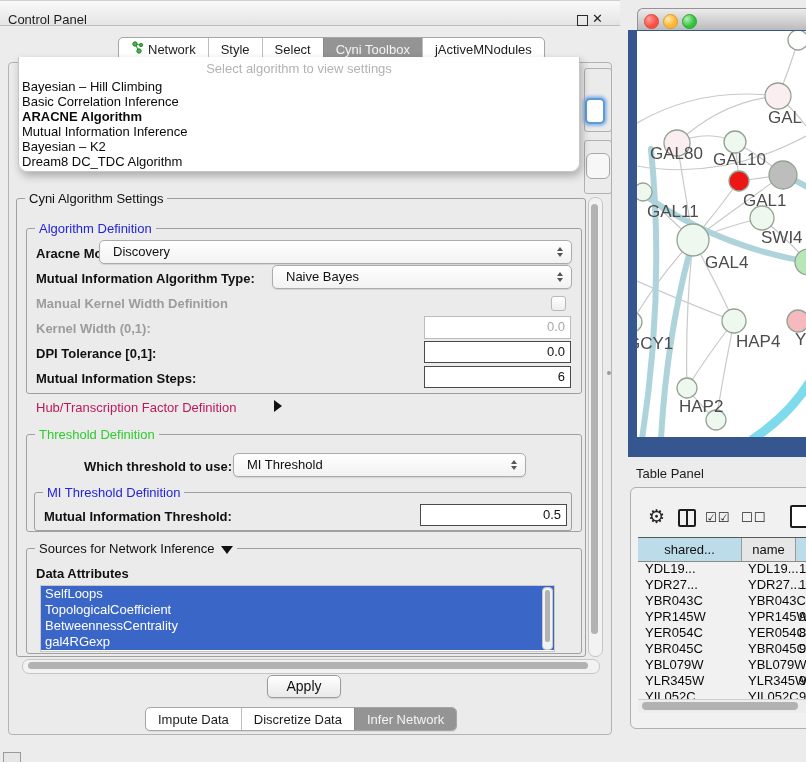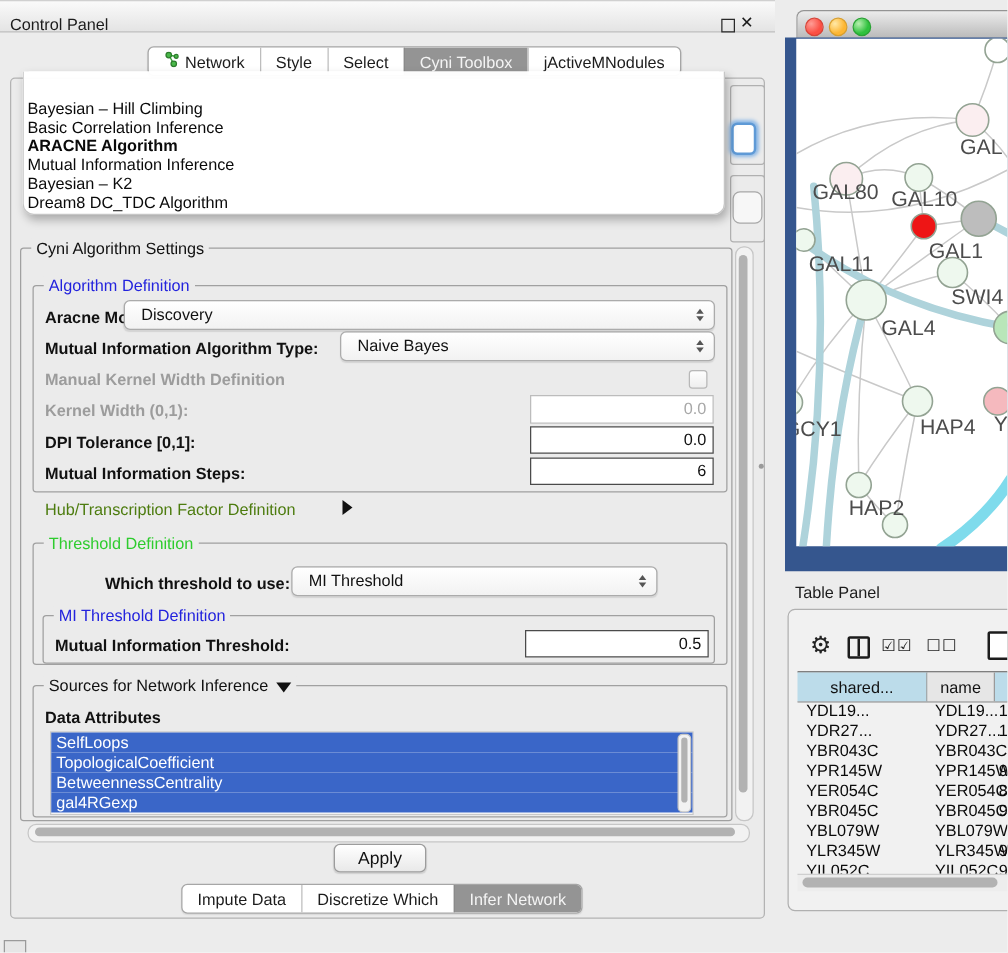--- a/index.html
+++ b/index.html
@@ -138,20 +138,21 @@
         <span>jActiveMNodules</span>
       </div>
   </div>
 
   <div class="abs frag-box" style="left:584px;top:68px;width:26px;height:62px;"></div>
   <div class="abs frag-blue" style="left:585px;top:98px;width:16px;height:22px;"></div>
   <div class="abs frag-box" style="left:584px;top:140px;width:26px;height:52px;"></div>
   <div class="abs frag-gray" style="left:586px;top:153px;width:22px;height:24px;"></div>
 
   <div class="abs overlay">
+    <div class="ov-placeholder">Select algorithm to view settings</div>
     <div class="ov-item" style="top:22px;">Bayesian – Hill Climbing</div>
     <div class="ov-item" style="top:37px;">Basic Correlation Inference</div>
     <div class="ov-item sel" style="top:52px;">ARACNE Algorithm</div>
     <div class="ov-item" style="top:67px;">Mutual Information Inference</div>
     <div class="ov-item" style="top:82px;">Bayesian – K2</div>
     <div class="ov-item" style="top:97px;">Dream8 DC_TDC Algorithm</div>
   </div>
 
   <div class="abs grp" style="left:16px;top:198px;width:568px;height:457px;">
     <span class="grp-label">Cyni Algorithm Settings</span>
@@ -182,21 +183,21 @@
   </div>
   <div class="abs lbl dis" style="left:36px;top:296px;">Manual Kernel Width Definition</div>
   <div class="abs chk" style="left:551px;top:296px;"></div>
   <div class="abs lbl dis" style="left:36px;top:321px;">Kernel Width (0,1):</div>
   <div class="abs field dis" style="left:424px;top:316px;width:140px;height:21px;">0.0</div>
   <div class="abs lbl" style="left:36px;top:346px;">DPI Tolerance [0,1]:</div>
   <div class="abs field" style="left:424px;top:341px;width:140px;height:20px;">0.0</div>
   <div class="abs lbl" style="left:36px;top:371px;">Mutual Information Steps:</div>
   <div class="abs field" style="left:424px;top:366px;width:140px;height:20px;">6</div>
 
-  <div class="abs" style="left:36px;top:400px;font-size:13px;color:#4d7c0f;">
+  <div class="abs" style="left:36px;top:400px;font-size:13px;color:#be185d;">
     <span>Hub/Transcription Factor Definition</span>
   </div>
   <div class="abs tri-right" style="left:274px;top:400px;"></div>
 
   <div class="abs grp" style="left:26px;top:434px;width:554px;height:96px;">
     <span class="grp-label green">Threshold Definition</span>
   </div>
   <div class="abs lbl" style="left:84px;top:459px;">Which threshold to use:</div>
   <div class="abs combo" style="left:233px;top:453px;width:278px;height:22px;">
     <span>MI Threshold</span>
@@ -229,21 +230,21 @@
     <div class="sb-thumb" style="left:5px;top:2px;width:560px;height:7px;"></div>
   </div>
 
   <div class="abs pushbtn" style="left:267px;top:675px;width:72px;height:21px;">Apply</div>
 
   <div class="abs seg botseg">
     <div class="tab">
         <span>Impute Data</span>
       </div>
     <div class="tab">
-        <span>Discretize Which</span>
+        <span>Discretize Data</span>
       </div>
     <div class="tab sel">
         <span>Infer Network</span>
       </div>
   </div>
 
   <div class="abs split-dot"></div>
 
   <div class="abs nw-titlebar">
     <div class="light red"></div>

